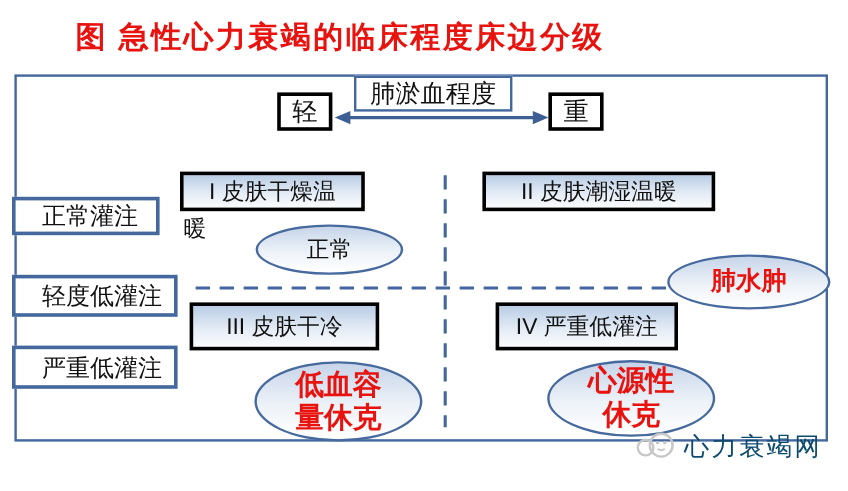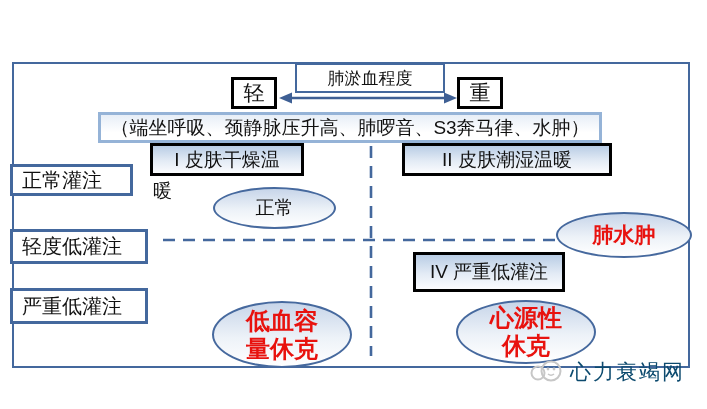--- a/index.html
+++ b/index.html
@@ -48,24 +48,24 @@
     align-items: center;
     justify-content: center;
     font-size: 19px;
     color: #111111;
     z-index: 2;
     white-space: nowrap;
   }
 
   .congestion-box {
     left: 295px; top: 63px;
-    width: 150px; height: 30px;
+    width: 132px; height: 30px;
     border: 2px solid #44689d;
     background: #ffffff;
-    font-size: 17px;
+    font-size: 21px;
   }
 
   .mild-box, .severe-box {
     width: 46px; height: 32px;
     border: 3px solid #000000;
     background: #ffffff;
     font-size: 21px;
   }
   .mild-box   { left: 231px; top: 77px; }
   .severe-box { left: 457px; top: 77px; }
@@ -78,41 +78,41 @@
     font-size: 19px;
     letter-spacing: 0px;
   }
 
   .quad {
     border: 3px solid #000000;
     background: linear-gradient(180deg, #b9cde5 0%, #e3ebf5 55%, #fbfcfe 100%);
     font-size: 19px;
   }
   .quad-1 { left: 150px; top: 143px; width: 154px; height: 33px; }
-  .quad-2 { left: 402px; top: 143px; width: 210px; height: 33px; }
+  .quad-2 { left: 402px; top: 143px; width: 194px; height: 33px; }
   .quad-3 { left: 158px; top: 252px; width: 158px; height: 40px; }
   .quad-4 { left: 413px; top: 252px; width: 152px; height: 40px; }
 
   .overflow-char {
     position: absolute;
     left: 153px; top: 178px;
     font-size: 19px;
     color: #111111;
     z-index: 2;
   }
 
   .perf-label {
     position: absolute;
     border: 3px solid #44689d;
     background: #ffffff;
     color: #111111;
     font-size: 20px;
     display: flex;
     align-items: center;
-    padding-left: 9px;
+    padding-left: 22px;
     z-index: 2;
     white-space: nowrap;
   }
   .perf-1 { left: 10px; top: 164px; width: 123px; height: 32px; }
   .perf-2 { left: 10px; top: 229px; width: 138px; height: 35px; }
   .perf-3 { left: 10px; top: 288px; width: 138px; height: 36px; }
 
   .ellipse {
     position: absolute;
     border: 2.5px solid #46699e;
@@ -152,20 +152,21 @@
     font-size: 21px;
     letter-spacing: 2px;
     white-space: nowrap;
   }
 </style>
 </head>
 <body>
 
 <div class="stage">
 
+  <div class="title">图 急性心力衰竭的临床程度床边分级</div>
 
   <div class="outer-box"></div>
 
   <svg class="overlay-svg" viewBox="0 0 707 409" xmlns="http://www.w3.org/2000/svg">
 
     <g>
       <line x1="289" y1="98" x2="447" y2="98" stroke="#3e5f94" stroke-width="2.6"></line>
       <polygon points="279,98 292,92.5 292,103.5" fill="#3e5f94"></polygon>
       <polygon points="457,98 444,92.5 444,103.5" fill="#3e5f94"></polygon>
     </g>
@@ -179,33 +180,33 @@
   </div>
 
   <div class="box mild-box">
     <span>轻</span>
   </div>
 
   <div class="box severe-box">
     <span>重</span>
   </div>
 
-  <div class="box signs-box">
-    <span>（端坐呼吸、颈静脉压升高、肺啰音、S3奔马律、水肿）</span>
-  </div>
 
   <div class="box quad quad-1">
     <span>I  皮肤干燥温</span>
   </div>
   <div class="overflow-char">暖</div>
 
   <div class="box quad quad-2">
     <span>II  皮肤潮湿温暖</span>
   </div>
 
+  <div class="box quad quad-3">
+    <span>III  皮肤干冷</span>
+  </div>
 
   <div class="box quad quad-4">
     <span>IV  严重低灌注</span>
   </div>
 
   <div class="perf-label perf-1">
     <span>正常灌注</span>
   </div>
   <div class="perf-label perf-2">
     <span>轻度低灌注</span>

